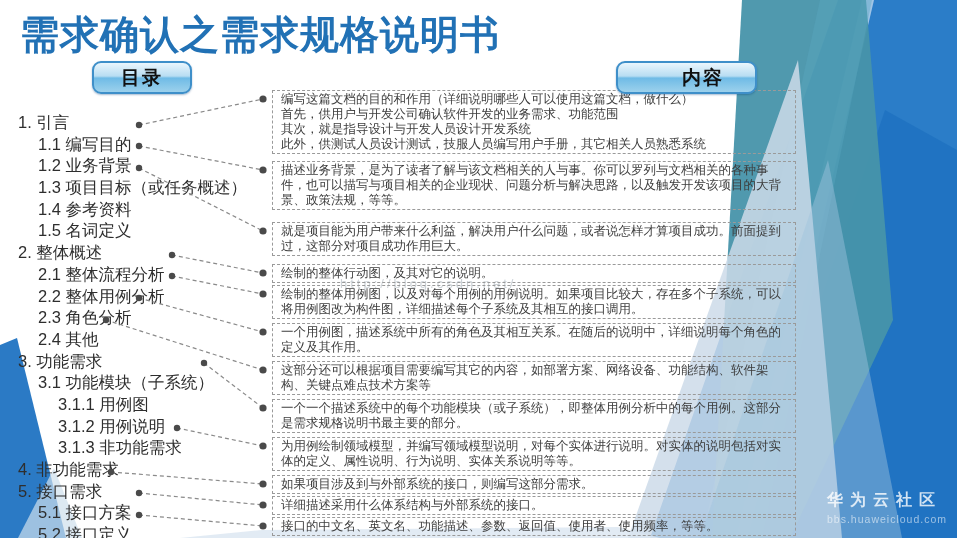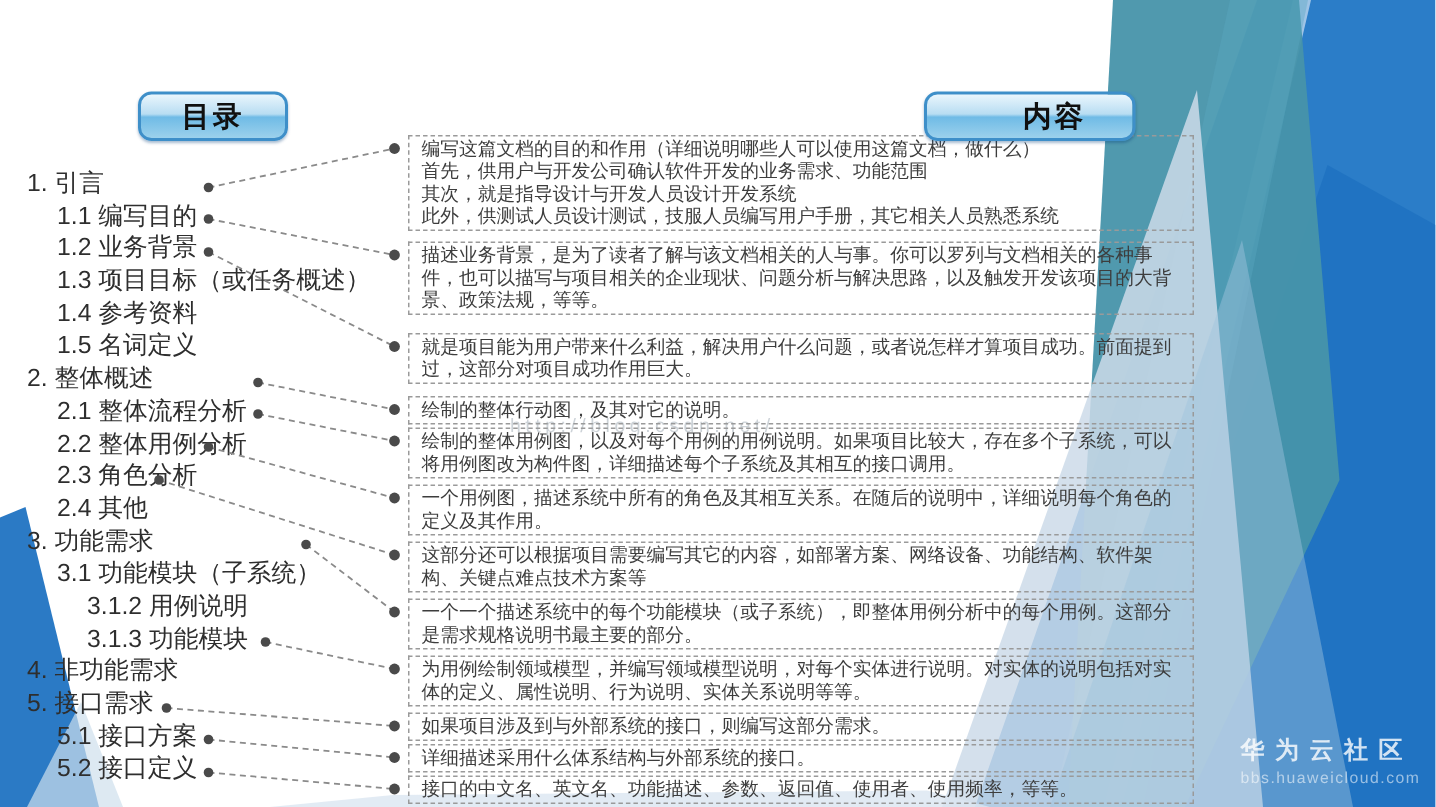--- a/index.html
+++ b/index.html
@@ -72,40 +72,42 @@
     <polygon points="820,0 872,0 762,538 702,538" fill="#5ba7c0" opacity="0.4"></polygon>
     <polygon points="628,538 798,60 842,538" fill="#ccdbe9" opacity="0.85"></polygon>
     <polygon points="700,538 828,160 902,538" fill="#9fc4dd" opacity="0.45"></polygon>
     <polygon points="180,538 660,538 618,527 262,530" fill="#dbe6f1" opacity="0.8"></polygon>
     <polygon points="0,345 17,338 66,538 0,538" fill="#2b7ac5"></polygon>
     <polygon points="18,538 82,538 54,468" fill="#cfdfec" opacity="0.7"></polygon>
   </svg>
 
   <div class="csdn-mark">http://blog.csdn.net/</div>
 
+  <div class="title">需求确认之需求规格说明书</div>
 
   <div class="pill-btn btn-toc">目录</div>
   <div class="pill-btn btn-content">内容</div>
 
   <div class="toc">
     <div class="toc-item lv1">1. 引言</div>
     <div class="toc-item lv2">1.1 编写目的</div>
     <div class="toc-item lv2">1.2 业务背景</div>
     <div class="toc-item lv2">1.3 项目目标（或任务概述）</div>
     <div class="toc-item lv2">1.4 参考资料</div>
     <div class="toc-item lv2">1.5 名词定义</div>
     <div class="toc-item lv1">2. 整体概述</div>
     <div class="toc-item lv2">2.1 整体流程分析</div>
     <div class="toc-item lv2">2.2 整体用例分析</div>
     <div class="toc-item lv2">2.3 角色分析</div>
     <div class="toc-item lv2">2.4 其他</div>
     <div class="toc-item lv1">3. 功能需求</div>
     <div class="toc-item lv2">3.1 功能模块（子系统）</div>
+    <div class="toc-item lv3">3.1.1 用例图</div>
     <div class="toc-item lv3">3.1.2 用例说明</div>
-    <div class="toc-item lv3">3.1.3 功能模块</div>
+    <div class="toc-item lv3">3.1.3 非功能需求</div>
     <div class="toc-item lv1">4. 非功能需求</div>
     <div class="toc-item lv1">5. 接口需求</div>
     <div class="toc-item lv2">5.1 接口方案</div>
     <div class="toc-item lv2">5.2 接口定义</div>
   </div>
 
   <div class="boxes">
     <div class="content-box" style="top:90px">编写这篇文档的目的和作用（详细说明哪些人可以使用这篇文档，做什么）
 首先，供用户与开发公司确认软件开发的业务需求、功能范围
 其次，就是指导设计与开发人员设计开发系统

